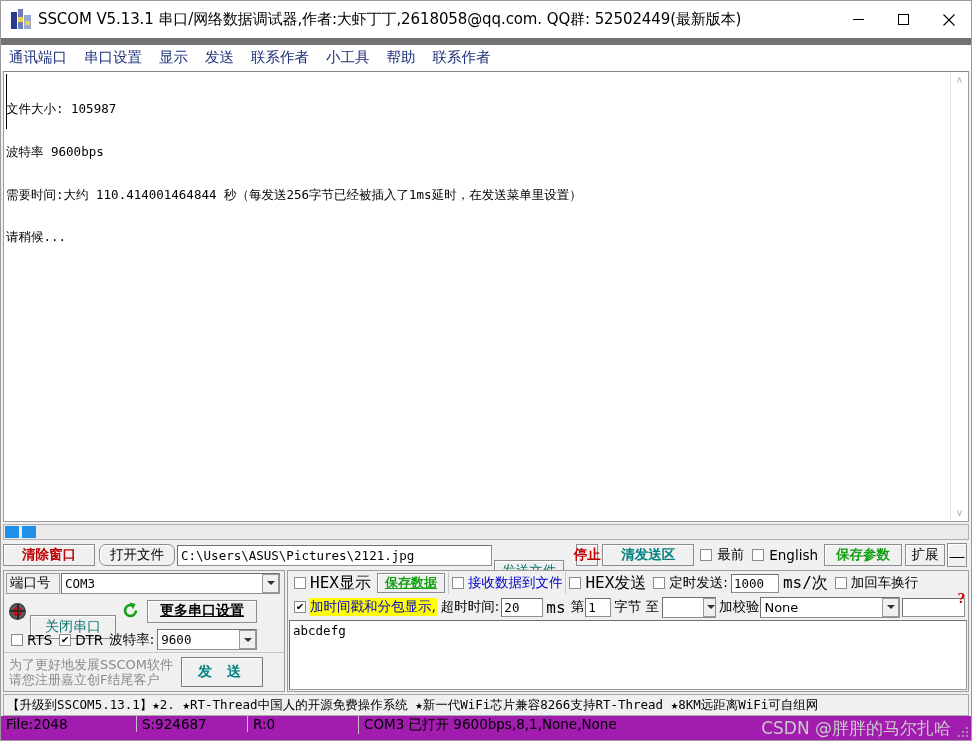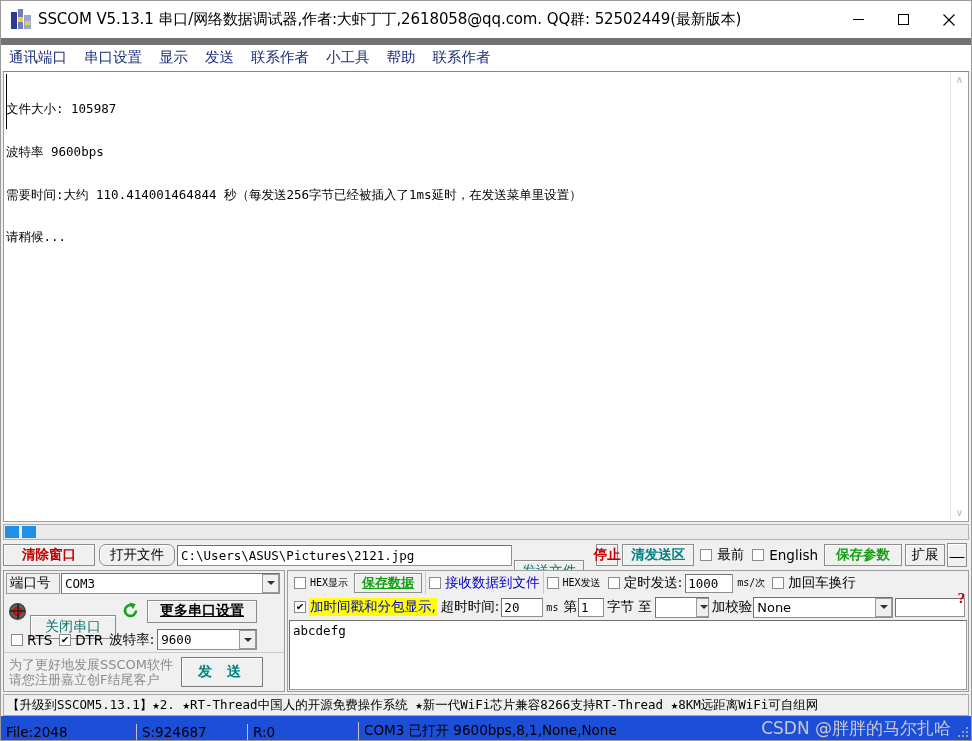--- a/index.html
+++ b/index.html
@@ -115,21 +115,21 @@
     white-space:nowrap;
   }
   .sep-v{width:1px;height:22px;background:#c8c8c8;margin:0 3px;}
   .chk{
     width:12px;height:12px;border:1px solid #8b8b8b;background:#fff;
     box-sizing:border-box;display:inline-flex;align-items:center;justify-content:center;
     font-size:10px;line-height:10px;color:#000;flex:none;
   }
   .chk.on::before{content:"\2714";font-size:10px;transform:scale(1.05,.95);}
   .lbl{font-size:13.5px;color:#000;white-space:nowrap;font-family:"DejaVu Sans","Liberation Sans",sans-serif;}
-  .lbl-sm{font-size:10px;}
+  .lbl-sm{font-size:16px;}
   .minus-btn{
     width:18px;height:22px;border:1px solid #8c8c8c;background:#f0f0f0;
     display:flex;align-items:center;justify-content:center;font-size:15px;
     box-shadow:inset 1px 1px 0 #fff;
   }
 
   
   .bottom{
     height:122px;min-height:122px;margin:2px 2px 0 2px;display:flex;
   }
@@ -223,21 +223,21 @@
   .adbar{
     height:22px;min-height:22px;margin:2px 2px 0 2px;background:#f0f0f0;
     border:1px solid #a8a8a8;display:flex;align-items:center;
     font-family:"DejaVu Sans Mono","Liberation Mono",monospace;
     font-size:12.5px;color:#000;white-space:nowrap;overflow:hidden;
     padding-left:3px;box-sizing:border-box;
   }
 
   
   .statusbar{
-    height:24px;min-height:24px;background:#1d4ed8;display:flex;align-items:flex-end;
+    height:24px;min-height:24px;background:#a21caf;display:flex;align-items:flex-start;
     position:relative;
   }
   .sb-cell{
     display:flex;align-items:center;padding:0 5px;font-size:13.5px;color:#000;
     border-left:1px solid #c2c2c2;white-space:nowrap;
     font-family:"DejaVu Sans","Liberation Sans",sans-serif;
   }
   .sb-cell:first-child{border-left:none;}
   .watermark{
     position:absolute;right:20px;top:1px;color:#c9c9c9;font-size:17px;
@@ -311,21 +311,21 @@
     <span class="pblk"></span>
     <span class="pblk"></span>
   </div>
 
   <div class="file-row">
     <div class="btn btn-red" style="width:92px;">清除窗口</div>
     <div class="btn btn-plain" style="width:76px;margin-left:4px;border-radius:7px;">打开文件</div>
     <div class="file-input">C:\Users\ASUS\Pictures\2121.jpg</div>
     <div class="btn btn-gray" style="width:70px;">发送文件</div>
     <div class="btn btn-red" style="width:22px;margin-left:12px;">停止</div>
-    <div class="btn btn-teal" style="width:72px;margin-left:4px;">清发送区</div>
+    <div class="btn btn-teal" style="width:92px;margin-left:4px;">清发送区</div>
     <span class="chk" style="margin-left:6px;"></span>
     <span class="lbl" style="margin-left:5px;">最前</span>
     <span class="chk" style="margin-left:8px;"></span>
     <span class="lbl" style="margin-left:5px;">English</span>
     <div class="btn btn-green" style="width:78px;margin-left:6px;">保存参数</div>
     <div class="btn btn-plain" style="width:40px;margin-left:3px;">扩展</div>
     <div class="minus-btn" style="margin-left:2px;margin-right:2px;">—</div>
   </div>
 
   <div class="bottom">

